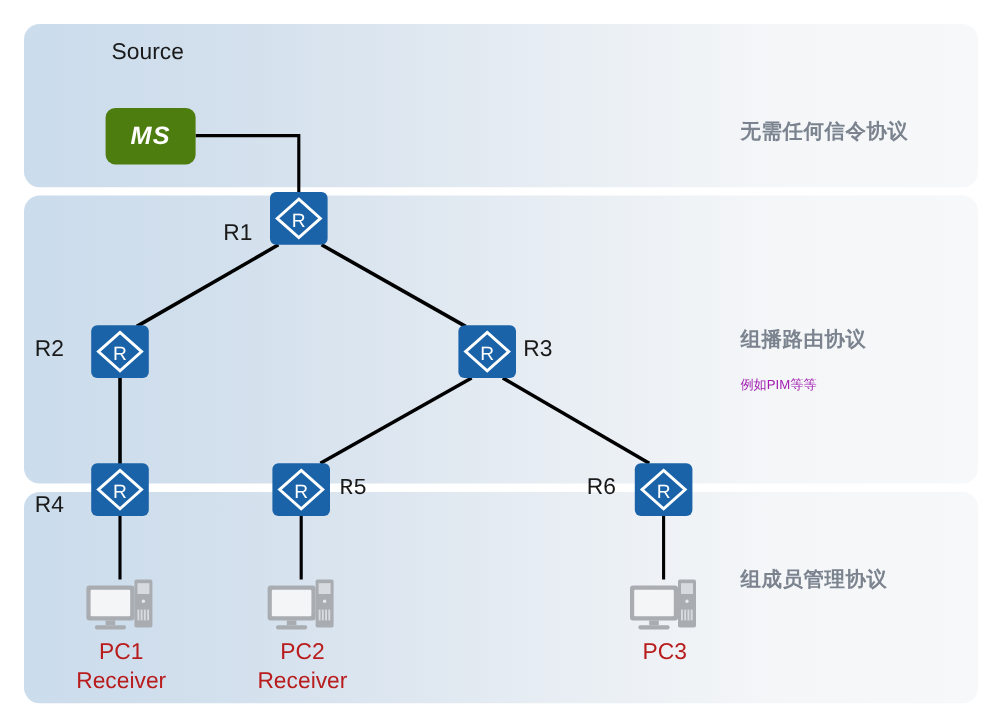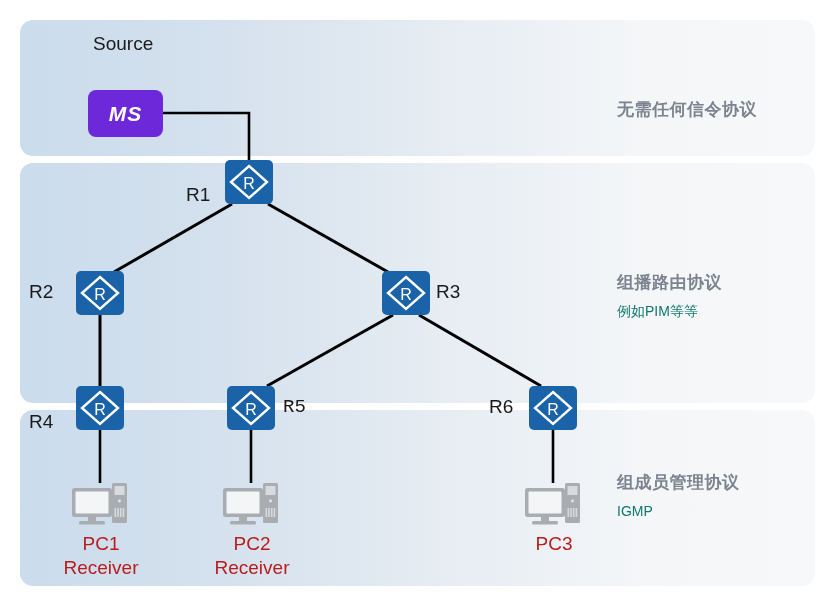--- a/index.html
+++ b/index.html
@@ -40,24 +40,24 @@
     color: #7f8894;
     white-space: nowrap;
   }
   .band-title {
     font-size: 17px;
     font-weight: bold;
     color: #7b838f;
     letter-spacing: 0.5px;
   }
   .band-sub {
-    font-size: 14px;
+    font-size: 11px;
     font-weight: normal;
-    color: #0f766e;
-    margin-top: 9px;
+    color: #a21caf;
+    margin-top: 19px;
   }
   #caption-1 { top: 98px; }
   #caption-2 { top: 271px; }
   #caption-3 { top: 471px; }
 
   
   #links {
     position: absolute;
     left: 0; top: 0;
     width: 838px;
@@ -76,21 +76,21 @@
   .router svg { display: block; }
 
   
   #ms-box {
     position: absolute;
     left: 88px;
     top: 90px;
     width: 75px;
     height: 47px;
     border-radius: 8px;
-    background: #6d28d9;
+    background: #4d7c0f;
     color: #ffffff;
     font-size: 21px;
     font-weight: bold;
     font-style: italic;
     display: flex;
     align-items: center;
     justify-content: center;
     letter-spacing: 1px;
   }
 
@@ -158,21 +158,20 @@
 
   <div class="band-caption" id="caption-1">
     <div class="band-title">无需任何信令协议</div>
   </div>
   <div class="band-caption" id="caption-2">
     <div class="band-title">组播路由协议</div>
     <div class="band-sub">例如PIM等等</div>
   </div>
   <div class="band-caption" id="caption-3">
     <div class="band-title">组成员管理协议</div>
-    <div class="band-sub">IGMP</div>
   </div>
 
   <div id="source-label">Source</div>
   <div id="ms-box">MS</div>
 
   <div class="router" style="left:225px; top:160px;">
     <svg width="48" height="44" viewBox="0 0 48 44">
       <polygon points="24,6 42,22 24,38 6,22" fill="none" stroke="#ffffff" stroke-width="2.4"></polygon>
       <text x="24" y="29" text-anchor="middle" font-family="Liberation Sans, sans-serif" font-size="16" fill="#ffffff">R</text>
     </svg>

